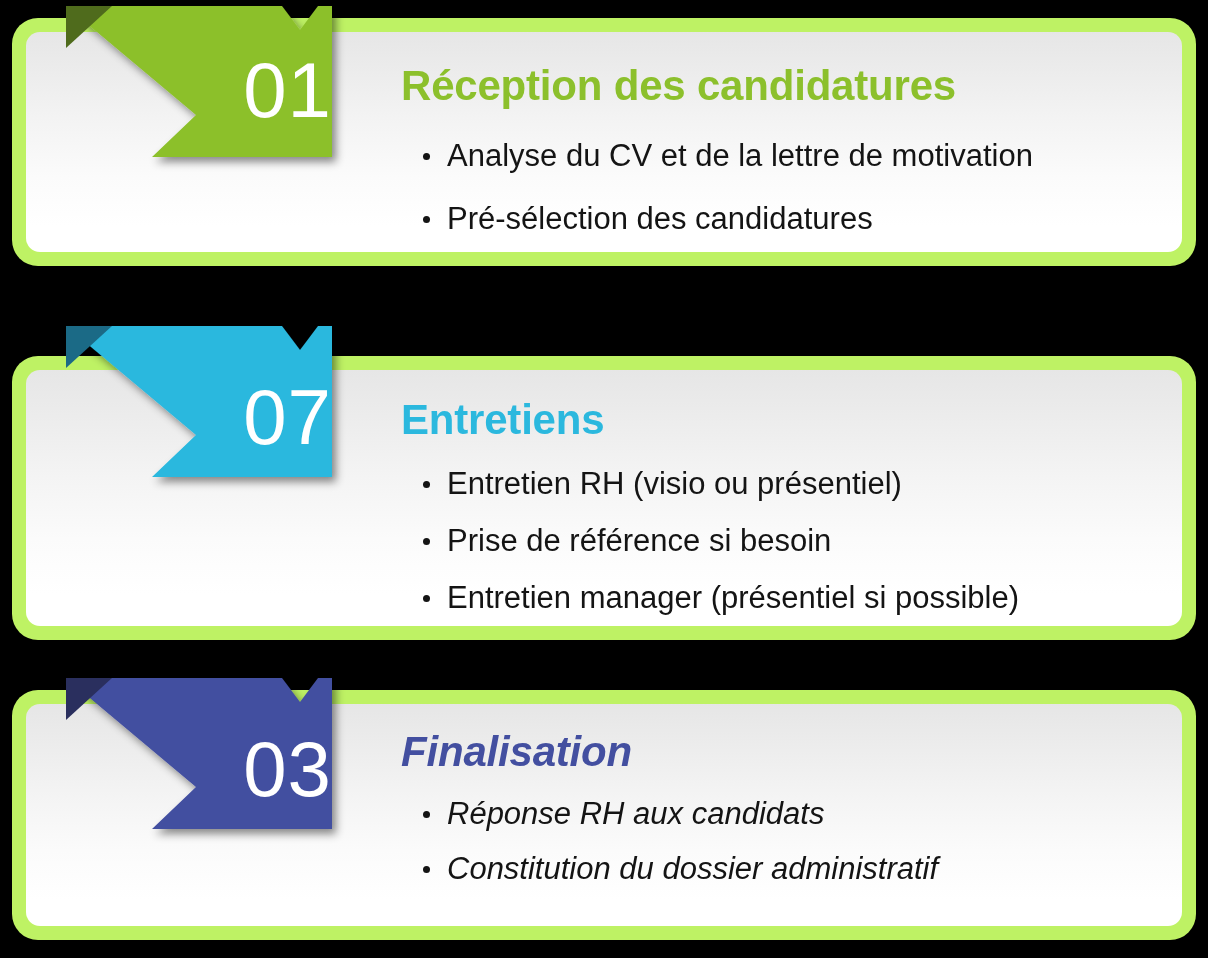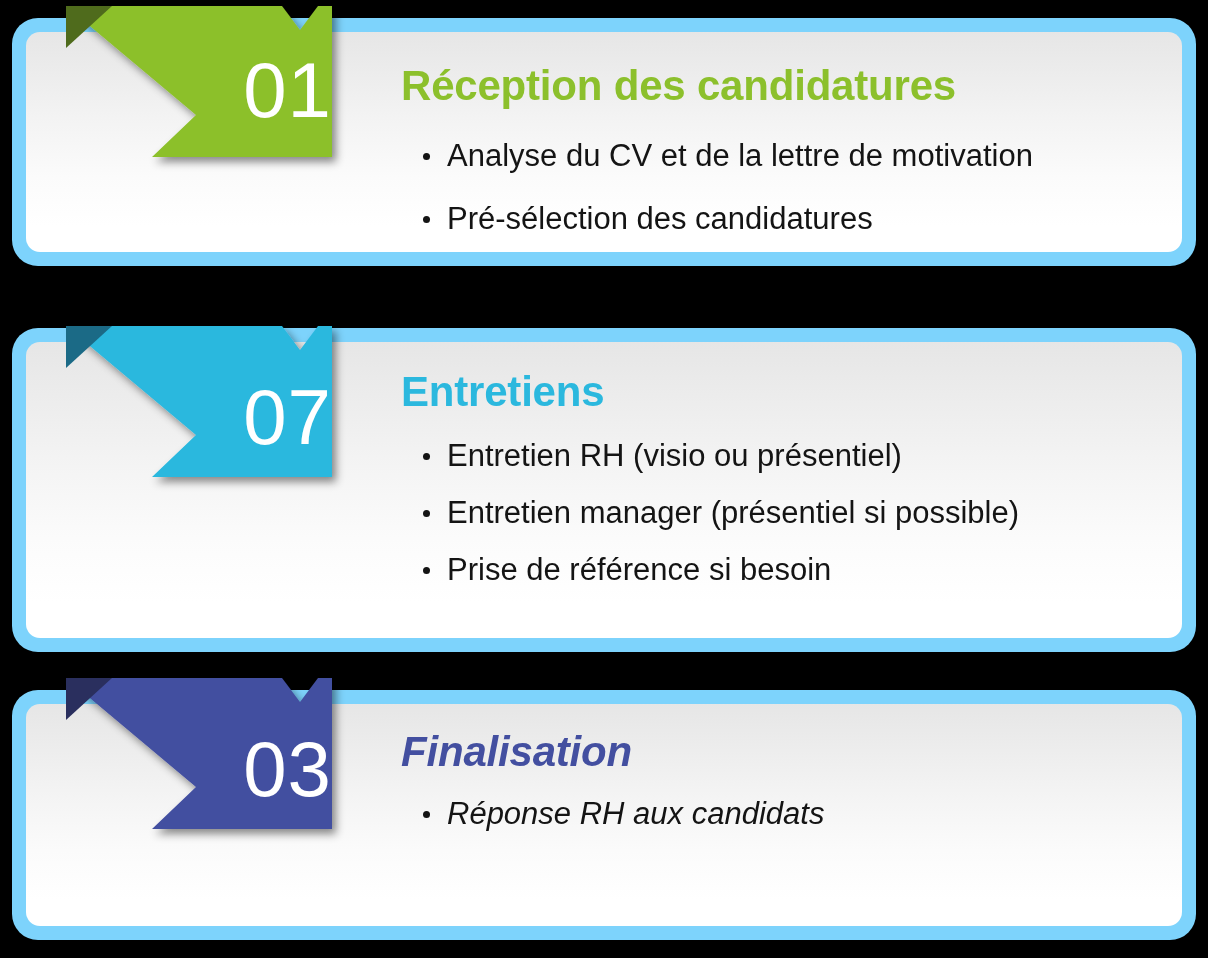--- a/index.html
+++ b/index.html
@@ -19,21 +19,21 @@
     width: 1208px;
     height: 958px;
     background: #000000;
   }
 
   
   .card {
     position: absolute;
     left: 12px;
     width: 1184px;
-    background: #7dd3fc;
+    background: #bef264;
     border-radius: 26px;
     box-sizing: border-box;
     padding: 14px;
   }
   .card-inner {
     position: relative;
     width: 100%;
     height: 100%;
     border-radius: 14px;
     box-sizing: border-box;
@@ -41,21 +41,21 @@
                 #e6e6e6 0%,
                 #ececec 18%,
                 #f4f4f4 42%,
                 #fbfbfb 66%,
                 #ffffff 88%,
                 #ffffff 100%);
     overflow: hidden;
   }
 
   #card1 { top: 18px;  height: 248px; }
-  #card2 { top: 328px; height: 324px; }
+  #card2 { top: 356px; height: 284px; }
   #card3 { top: 690px; height: 250px; font-style: italic; }
 
   
   .ribbon-wrap {
     position: absolute;
     left: 44px;
     width: 300px;
     height: 172px;
     pointer-events: auto;
   }
@@ -169,39 +169,43 @@
     <div class="card-inner">
       <div class="content">
         <h2 class="card-title" style="color: rgb(43, 184, 222);">Entretiens</h2>
         <ul class="bullets">
           <li>
             <span class="dot"></span>
             <span>Entretien RH (visio ou présentiel)</span>
           </li>
           <li>
             <span class="dot"></span>
+            <span>Prise de référence si besoin</span>
+          </li>
+          <li>
+            <span class="dot"></span>
             <span>Entretien manager (présentiel si possible)</span>
-          </li>
-          <li>
-            <span class="dot"></span>
-            <span>Prise de référence si besoin</span>
           </li>
         </ul>
       </div>
     </div>
   </div>
 
   <div class="card" id="card3">
     <div class="card-inner">
       <div class="content">
         <h2 class="card-title" style="color: rgb(67, 79, 160);">Finalisation</h2>
         <ul class="bullets">
           <li>
             <span class="dot"></span>
             <span>Réponse RH aux candidats</span>
+          </li>
+          <li>
+            <span class="dot"></span>
+            <span>Constitution du dossier administratif</span>
           </li>
         </ul>
       </div>
     </div>
   </div>
 
   <div class="ribbon-wrap" id="ribbon1">
     <svg viewBox="0 0 300 172" preserveAspectRatio="none">
       <defs>
         <filter id="sh1" x="-25%" y="-25%" width="160%" height="170%">

